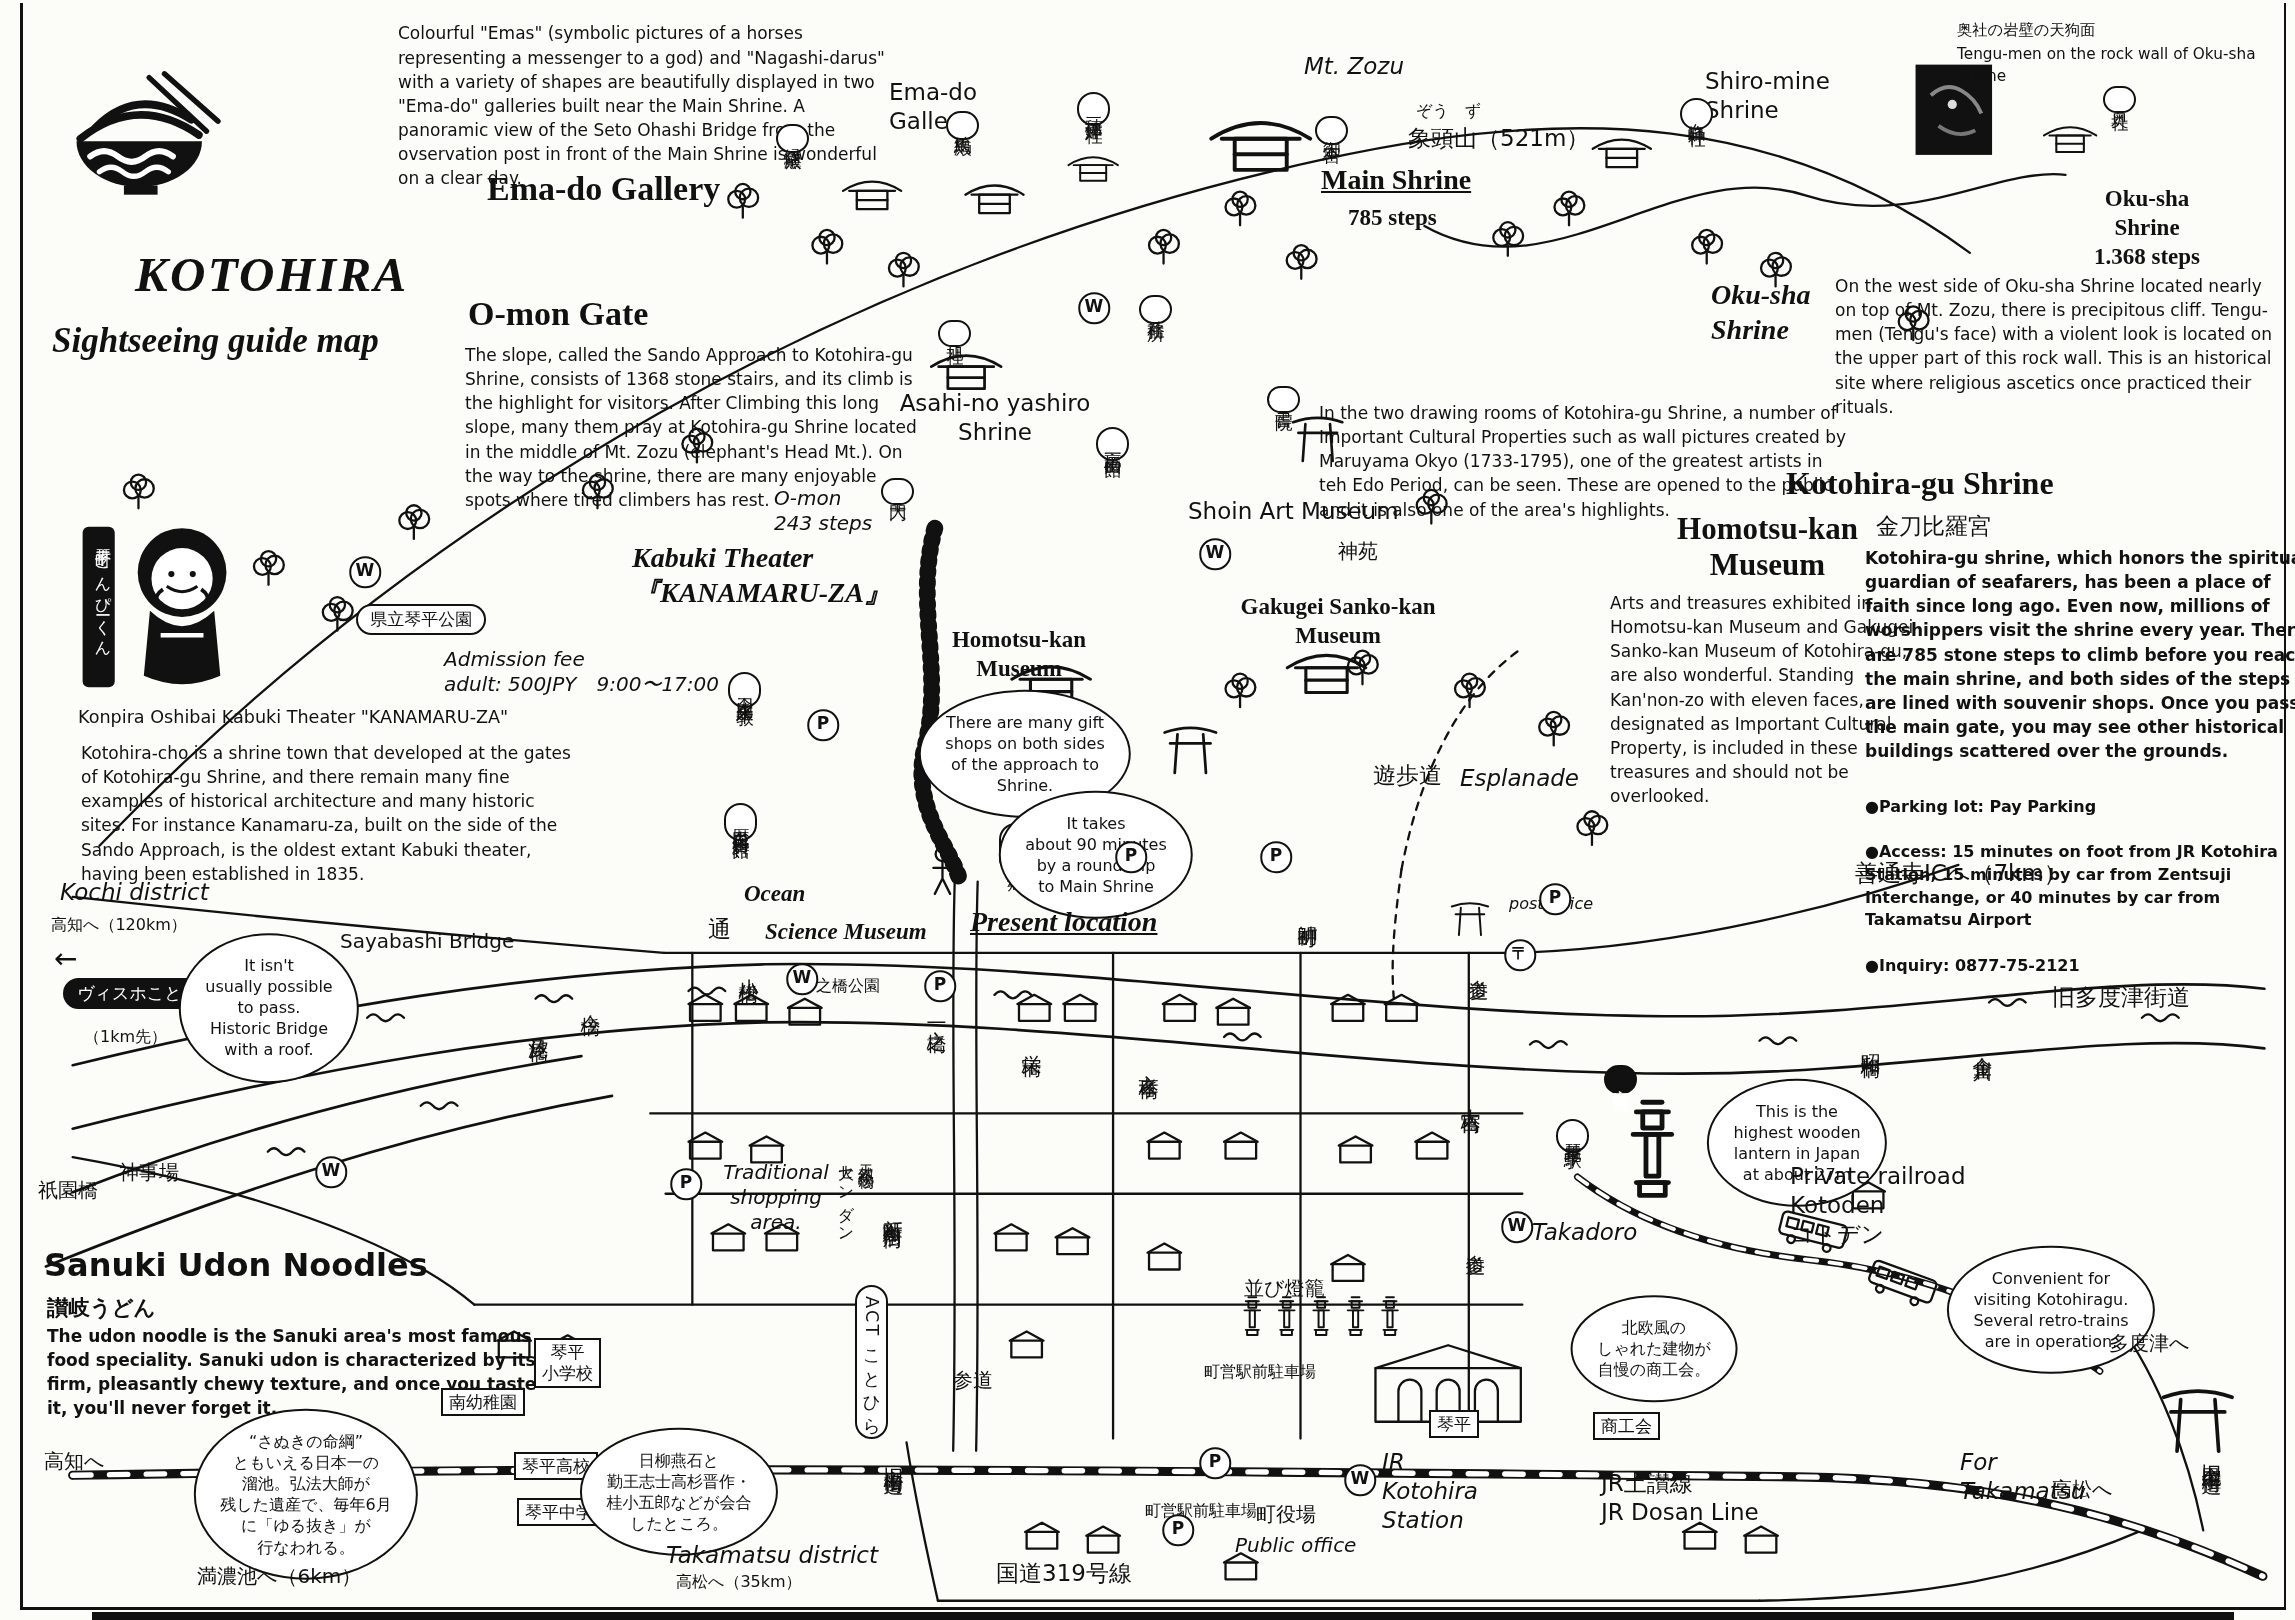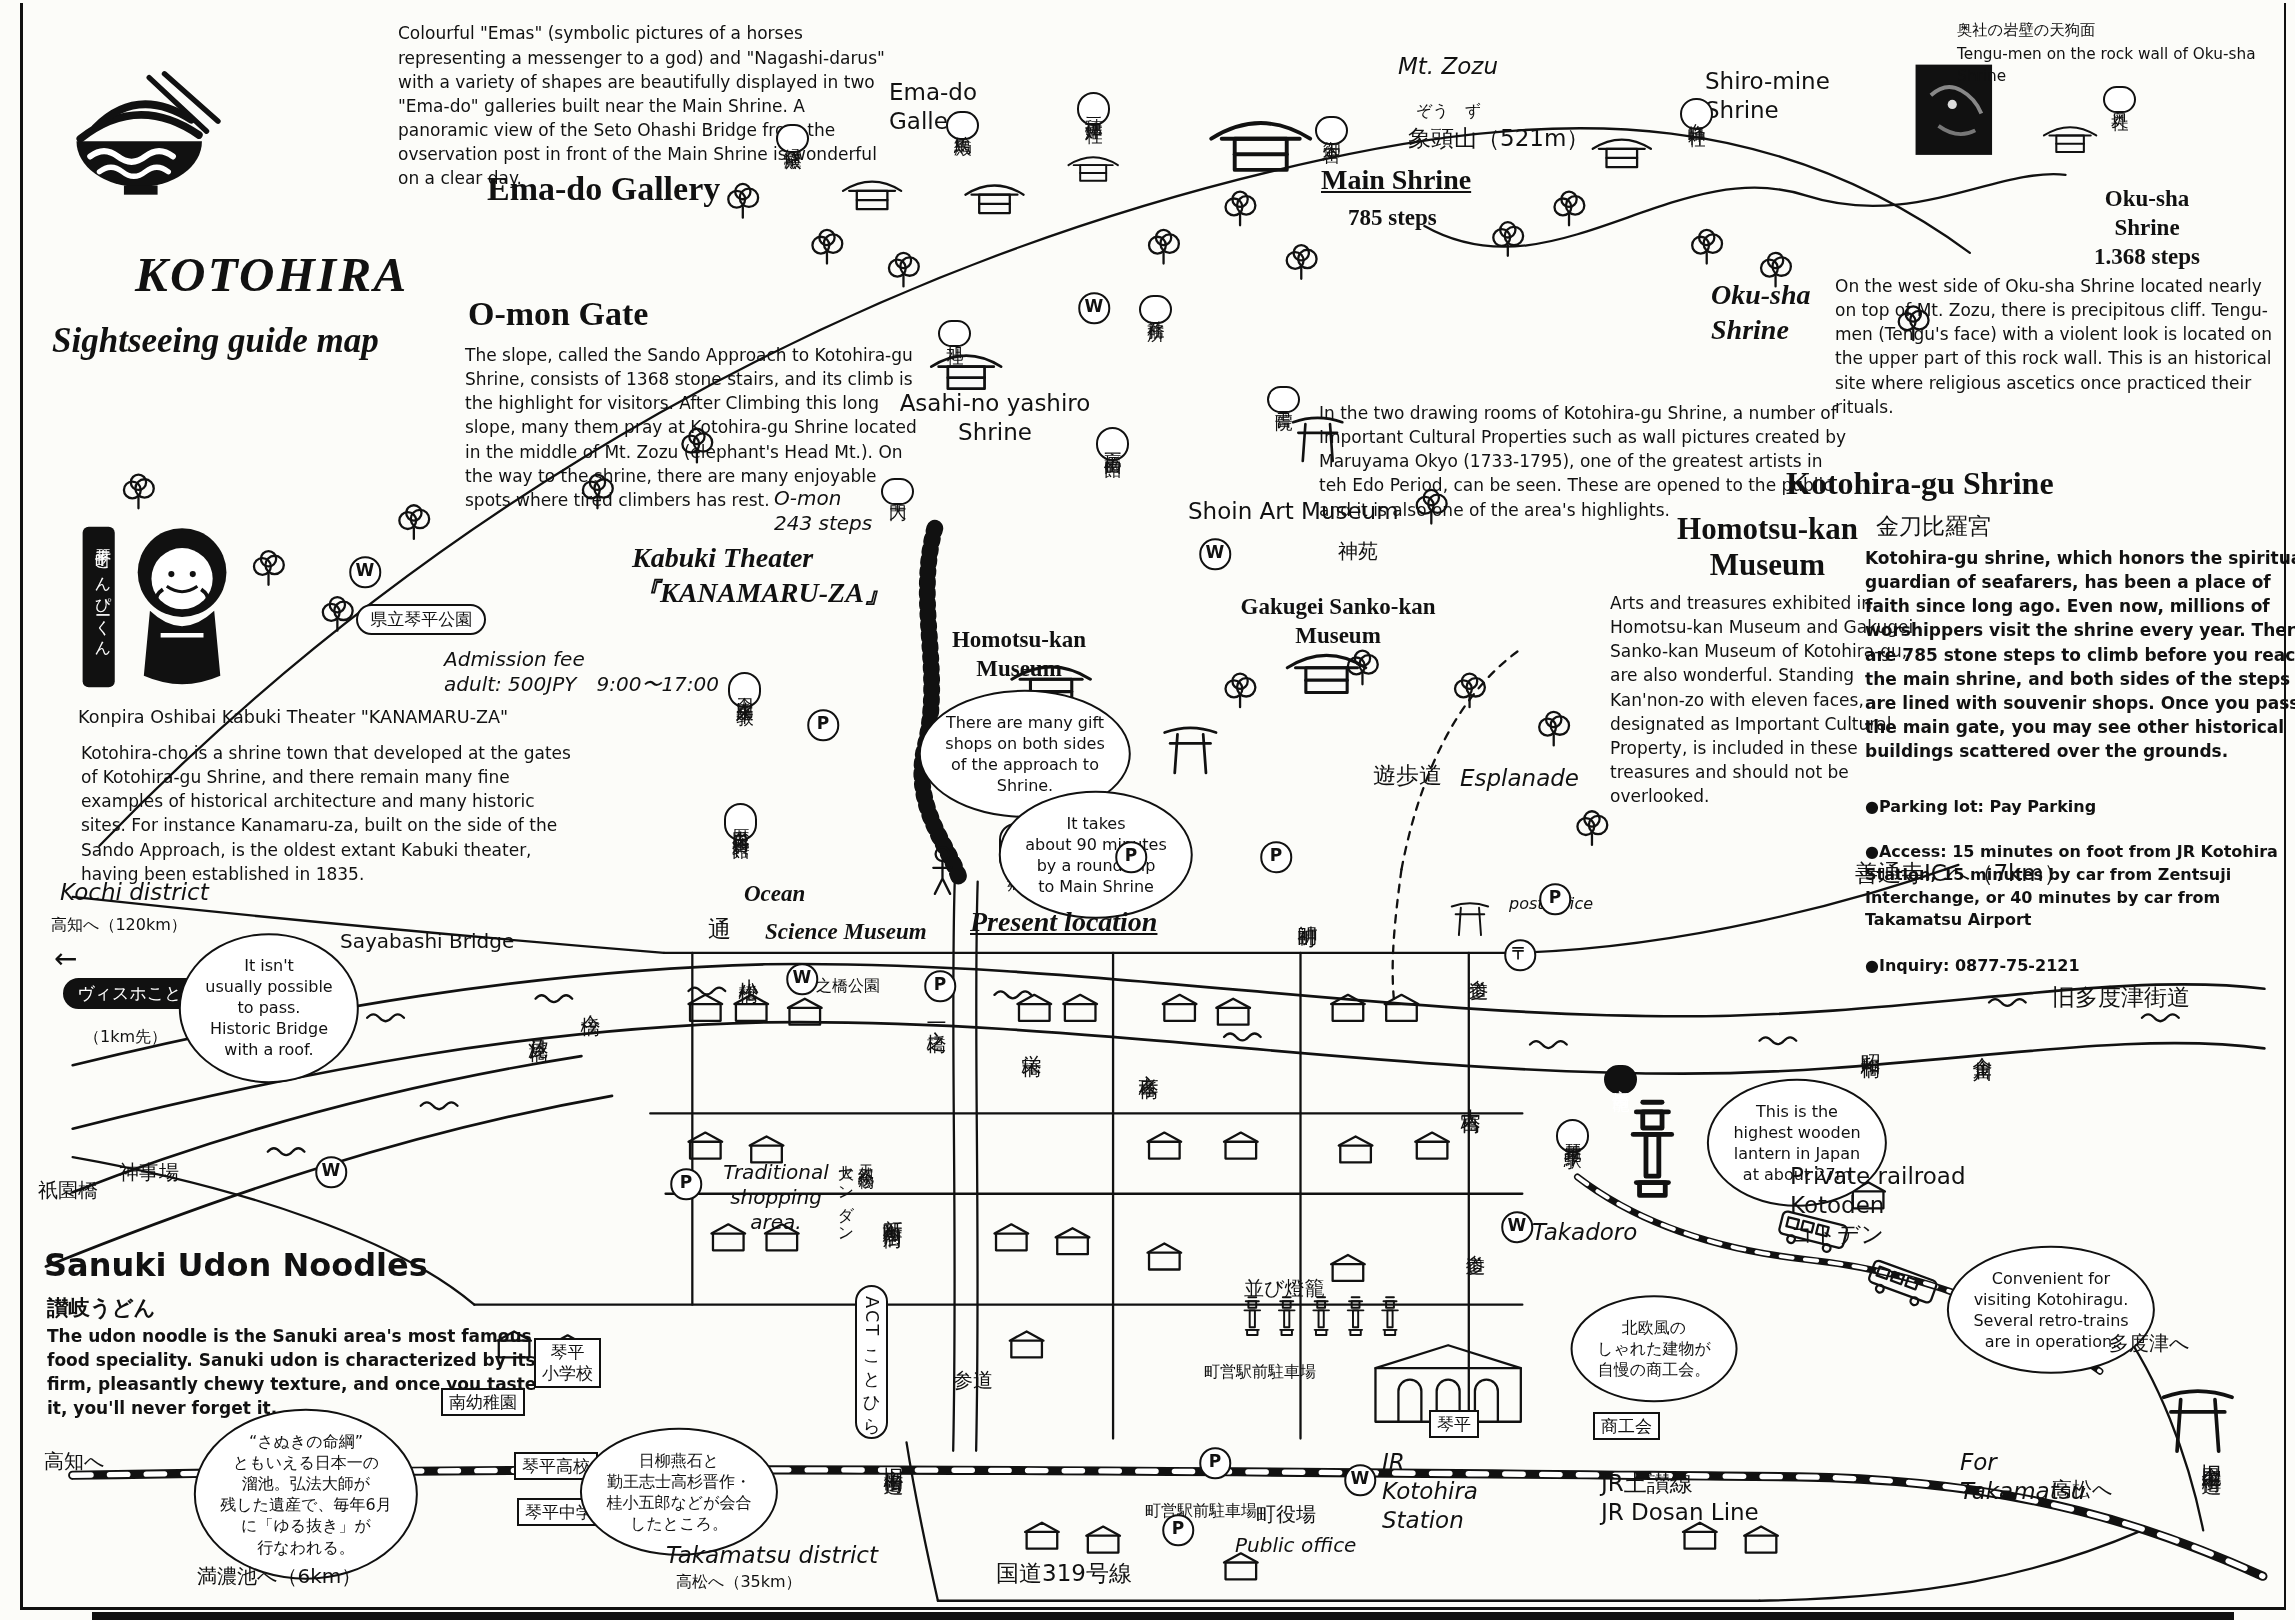--- a/index.html
+++ b/index.html
@@ -297,21 +297,21 @@
     <div>●Parking lot: Pay Parking</div>
     <div>●Access: 15 minutes on foot from JR Kotohira Station, 15 minutes by car from Zentsuji Interchange, or 40 minutes by car from Takamatsu Airport</div>
     <div>●Inquiry: 0877-75-2121</div>
   </div>
 
   <h2 class="h-serif" style="left:44px;top:1246px;font-size:32px;font-family:'DejaVu Sans',sans-serif">Sanuki Udon Noodles</h2>
   <div class="art bold" style="left:47px;top:1293px;font-size:21.4px">讃岐うどん</div>
   <div class="art bold" style="left:47px;top:1324px;width:501px">The udon noodle is the Sanuki area's most famous food speciality. Sanuki udon is characterized by its firm, pleasantly chewy texture, and once you taste it, you'll never forget it.</div>
 
   <div id="map-labels">
-      <div class="lbl lg it" style="left: 1398px; top: 52px; text-align: right;">Mt. Zozu</div>
+      <div class="lbl lg it" style="left: 1304px; top: 52px; text-align: right;">Mt. Zozu</div>
       <div class="lbl sm" style="left: 1416px; top: 101px;">ぞう　ず</div>
       <div class="lbl lg" style="left: 1408px; top: 124px;">象頭山（521m）</div>
       <div class="lbl serif xl underline" style="left: 1321px; top: 162px;">Main Shrine</div>
       <div class="lbl serif lg" style="left: 1348px; top: 204px;">785 steps</div>
       <div class="lbl lg" style="left: 1705px; top: 67px;">Shiro-mine
 Shrine</div>
       <div class="lbl oval" style="left: 1680px; top: 98px;">白峰神社</div>
       <div class="lbl oval" style="left: 2103px; top: 86px;">奥社</div>
       <div class="lbl serif lg center" style="left: 2147px; top: 185px;">Oku-sha Shrine
 1.368 steps</div>

